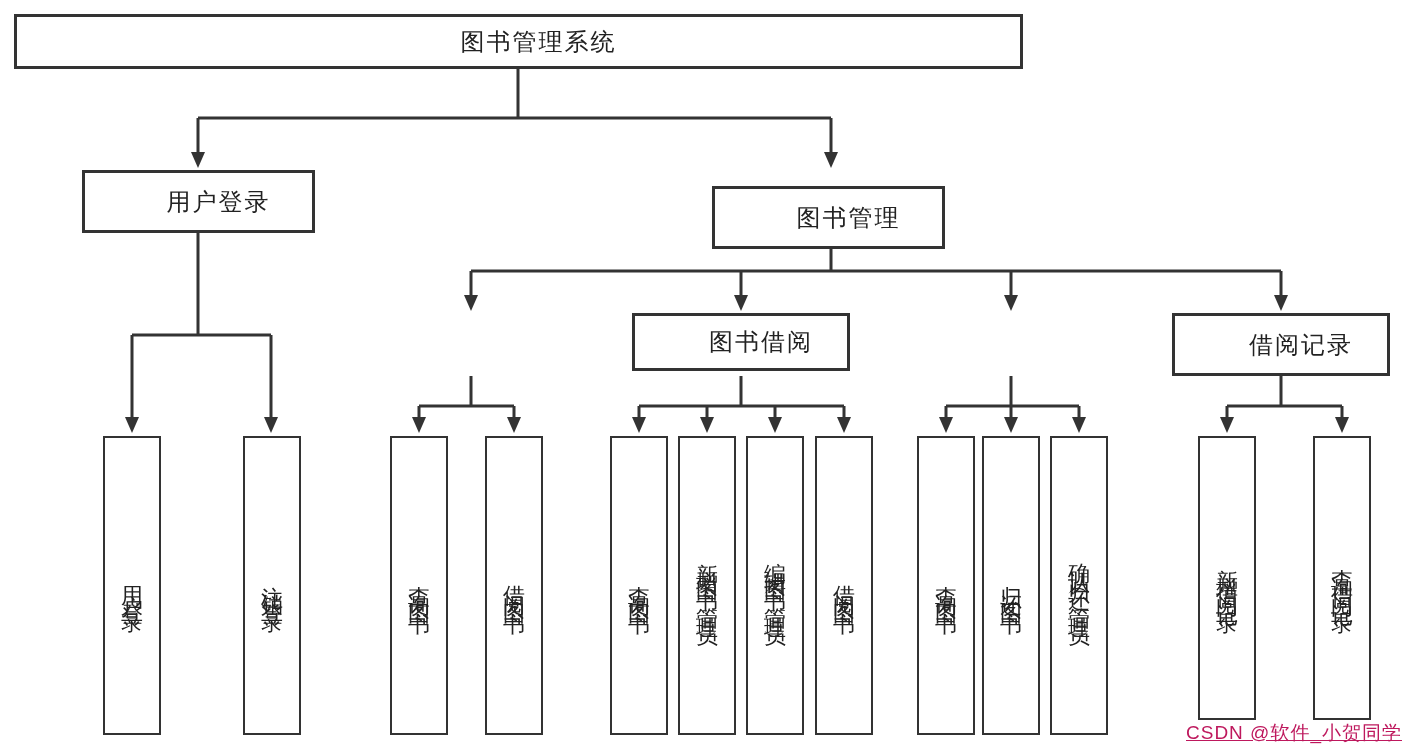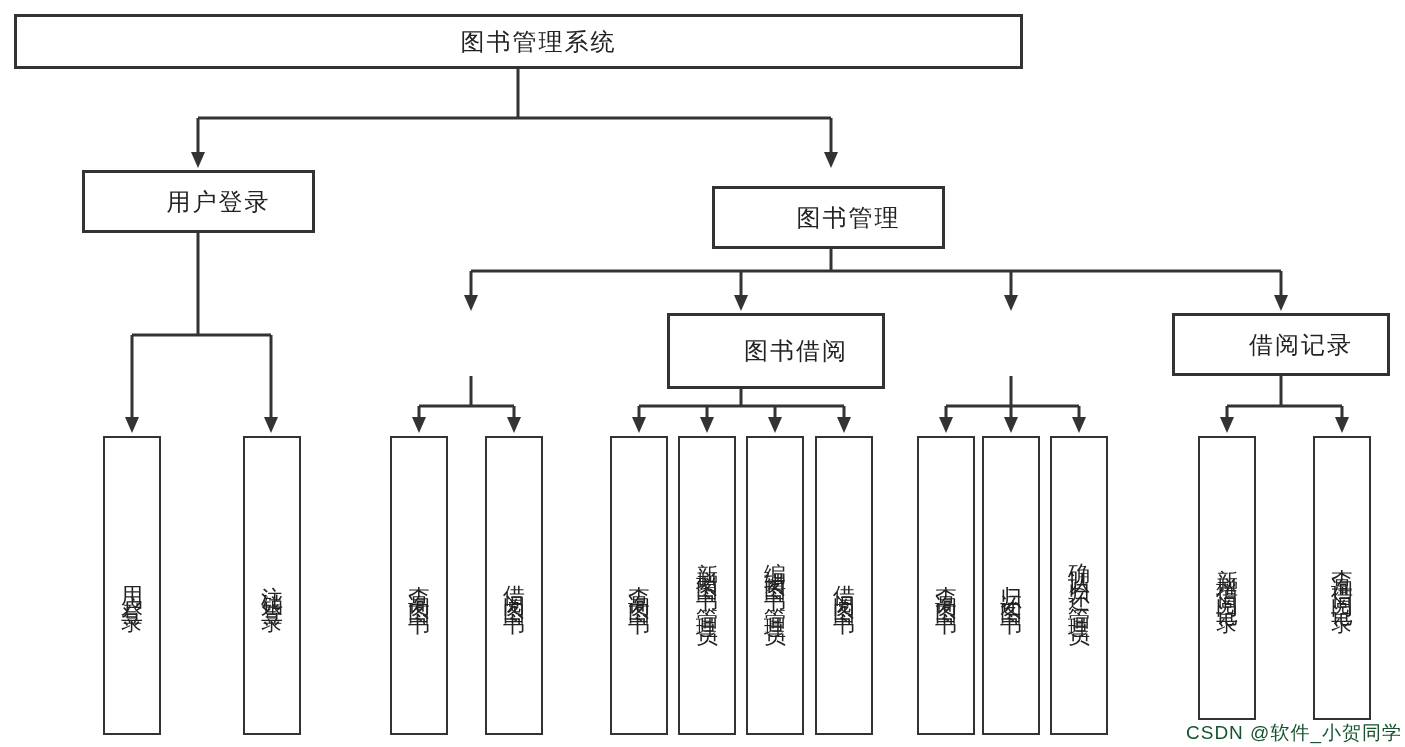--- a/index.html
+++ b/index.html
@@ -22,24 +22,25 @@
     text-orientation:mixed;
     font-size:22px;
     letter-spacing:9px;
     line-height:1;
     color:#222222;
   }
   .watermark{
     position:absolute;
     left:1186px;top:720px;
     font-size:19px;
-    color:#14532d;
+    color:#be185d;
     letter-spacing:1px;
     white-space:nowrap;
     z-index:2;
+    text-decoration:underline;
   }
 </style>
 </head>
 <body>
 
 <div class="stage">
 
   <svg class="wires" width="1405" height="747" viewBox="0 0 1405 747">
     <g stroke="#333333" stroke-width="3" fill="none">
 
@@ -84,21 +85,21 @@
     <span>图书管理系统</span>
   </div>
 
   <div class="node hbox" style="left:82px;top:170px;width:233px;height:63px;">
     <span>用户登录</span>
   </div>
   <div class="node hbox" style="left:712px;top:170px;width:233px;height:63px;margin-top:16px;">
     <span>图书管理</span>
   </div>
 
-  <div class="node hbox" style="left:632px;top:313px;width:218px;height:76px;margin-left:35px;">
+  <div class="node hbox" style="left:632px;top:313px;width:218px;height:58px;">
     <span>图书借阅</span>
   </div>
   <div class="node hbox" style="left:1172px;top:313px;width:218px;height:63px;">
     <span>借阅记录</span>
   </div>
 
   <div class="node leaf" style="left:103px;top:436px;width:58px;height:299px;">
     <span class="vtext">用户登录</span>
   </div>
   <div class="node leaf" style="left:243px;top:436px;width:58px;height:299px;">

